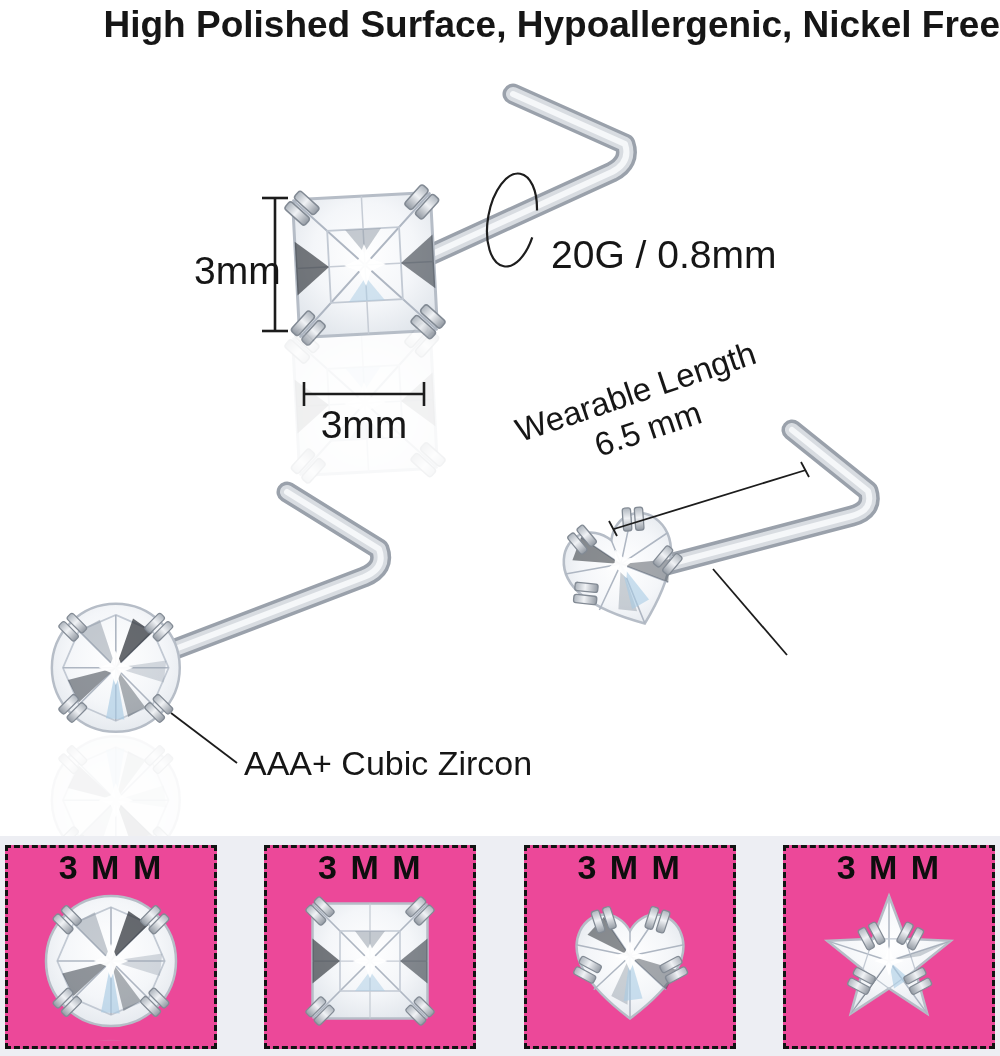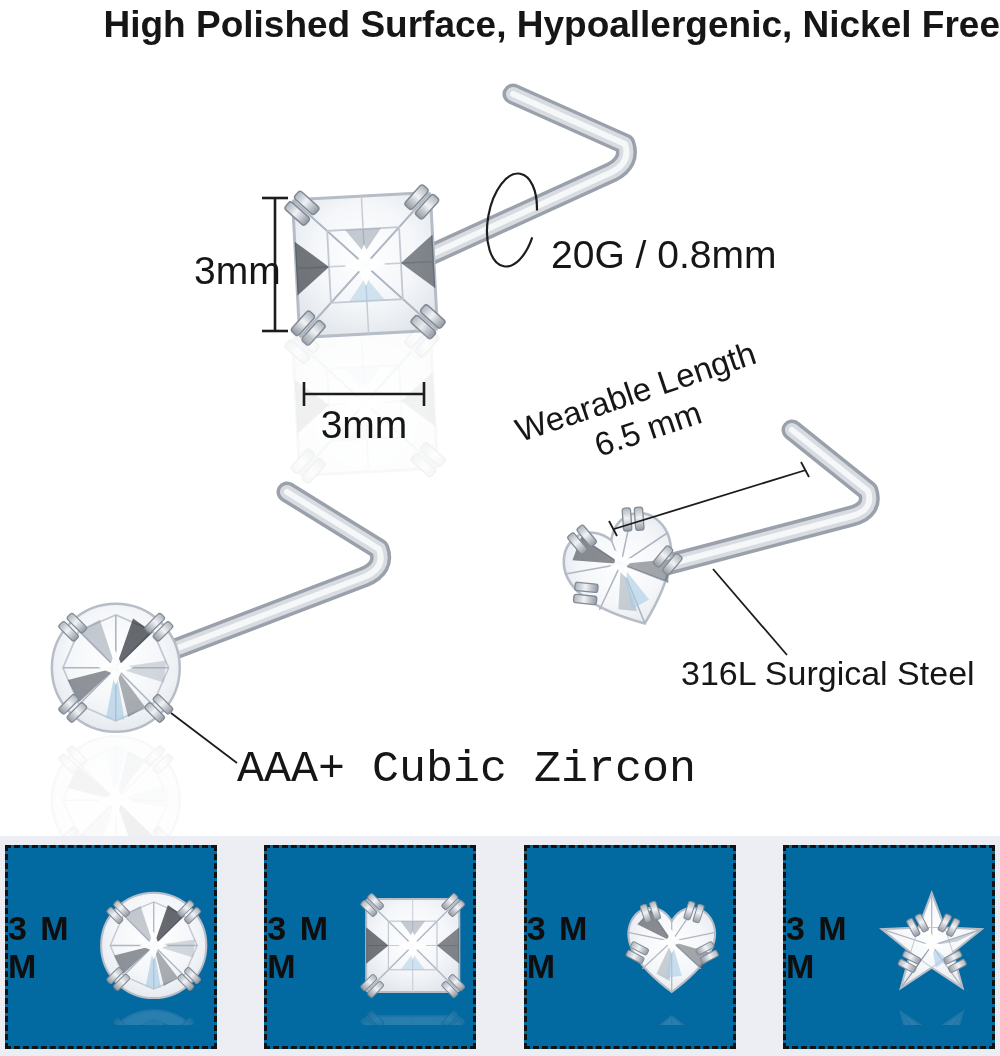--- a/index.html
+++ b/index.html
@@ -17,31 +17,31 @@
   .lbl{position:absolute;white-space:nowrap;color:#161616;}
   .lbl-3mm-v{left:194px;top:249px;font-size:39px;}
   .lbl-gauge{left:551px;top:233px;font-size:39px;text-align:right;}
   .lbl-3mm-h{left:302px;top:403px;width:124px;text-align:center;font-size:39px;}
   .lbl-wearable{
     left:492px;top:372px;width:300px;text-align:center;font-size:33px;line-height:1.18;
     transform:rotate(-18.5deg);transform-origin:50% 50%;
   }
   .lbl-wearable span{display:block;}
   .lbl-steel{left:681px;top:654px;font-size:34px;}
-  .lbl-zircon{left:237px;top:744px;font-size:45px;font-family:Liberation Mono, monospace;}
+  .lbl-zircon{left:244px;top:744px;font-size:34px;}
   .strip{
     position:absolute;left:0;top:836px;width:1000px;height:220px;
     background:#edeef3;box-sizing:border-box;
     display:flex;justify-content:space-between;align-items:flex-start;
     padding:9px 5px 0 5px;
   }
   .sizebox{
     width:212px;height:204px;box-sizing:border-box;
-    border:3px dashed #121212;background:#0369a1;
-    display:flex;align-items:center;
+    border:3px dashed #121212;background:#ec4899;
+    display:flex;flex-direction:column;align-items:center;
   }
   .sizebox-label{
     font-size:34px;font-weight:700;letter-spacing:2px;color:#0e0e0e;
     margin-top:1px;line-height:1.1;
   }
   .sizebox svg{display:block;margin-top:0px;}
 </style>
 </head>
 <body>
 
@@ -178,21 +178,20 @@
     </g>
   </svg>
 
   <div class="lbl lbl-3mm-v">3mm</div>
   <div class="lbl lbl-gauge">20G / 0.8mm</div>
   <div class="lbl lbl-3mm-h">3mm</div>
   <div class="lbl lbl-wearable">
     <span>Wearable Length</span>
     <span>6.5 mm</span>
   </div>
-  <div class="lbl lbl-steel">316L Surgical Steel</div>
   <div class="lbl lbl-zircon">AAA+ Cubic Zircon</div>
 
   <div class="strip">
     <div class="sizebox">
       <div class="sizebox-label">3 M M</div>
       <svg width="150" height="155" viewBox="0 0 120 124">
         <use href="#gem-round"></use>
         <use href="#gem-round" transform="translate(0,236) scale(1,-1)" opacity="0.16"></use>
       </svg>
     </div>

